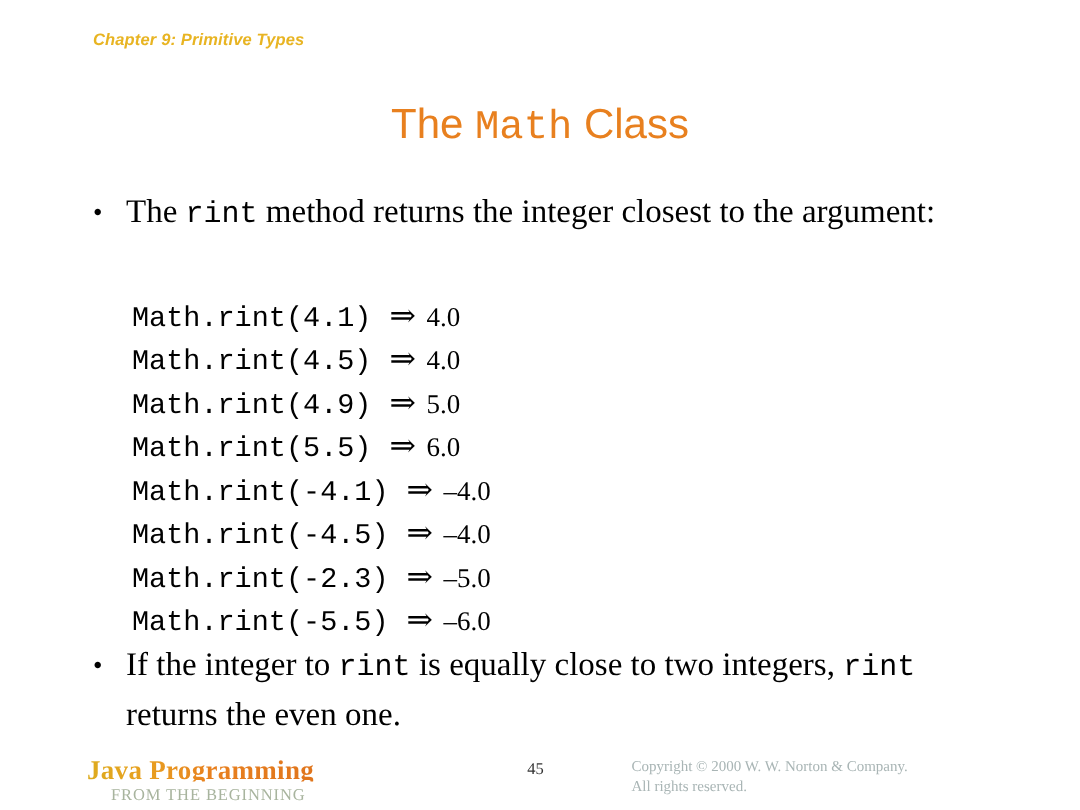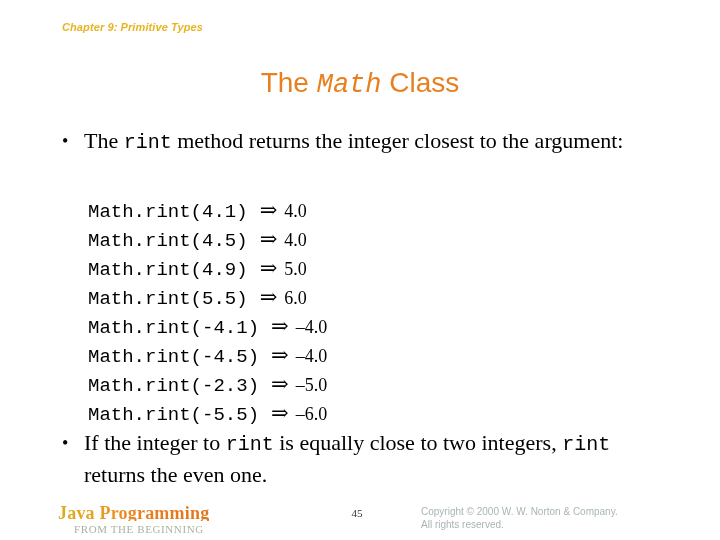--- a/index.html
+++ b/index.html
@@ -45,21 +45,20 @@
     text-align: center;
     font-family: "Liberation Sans", "DejaVu Sans", sans-serif;
     font-size: 28px;
     color: #e8801f;
     white-space: nowrap;
     line-height: 1.1;
   }
   .slide-title .mono {
     font-family: "Liberation Mono", "DejaVu Sans Mono", monospace;
     font-size: 27px;
-    font-style: italic;
   }
 
   
   .bullet {
     position: absolute;
     left: 58px;
     width: 610px;
     display: flex;
     align-items: flex-start;
     color: #000000;
@@ -155,21 +154,21 @@
     font-weight: normal;
     font-size: 11px;
     color: #333333;
   }
 
   .copyright {
     position: absolute;
     left: 421px;
     top: 506px;
     width: 270px;
-    font-family: Liberation Sans, sans-serif;
+    font-family: Liberation Serif, serif;
     font-size: 10px;
     line-height: 12.5px;
     color: #a9b5b5;
   }
 </style>
 </head>
 <body>
 
 <div class="slide">
 

